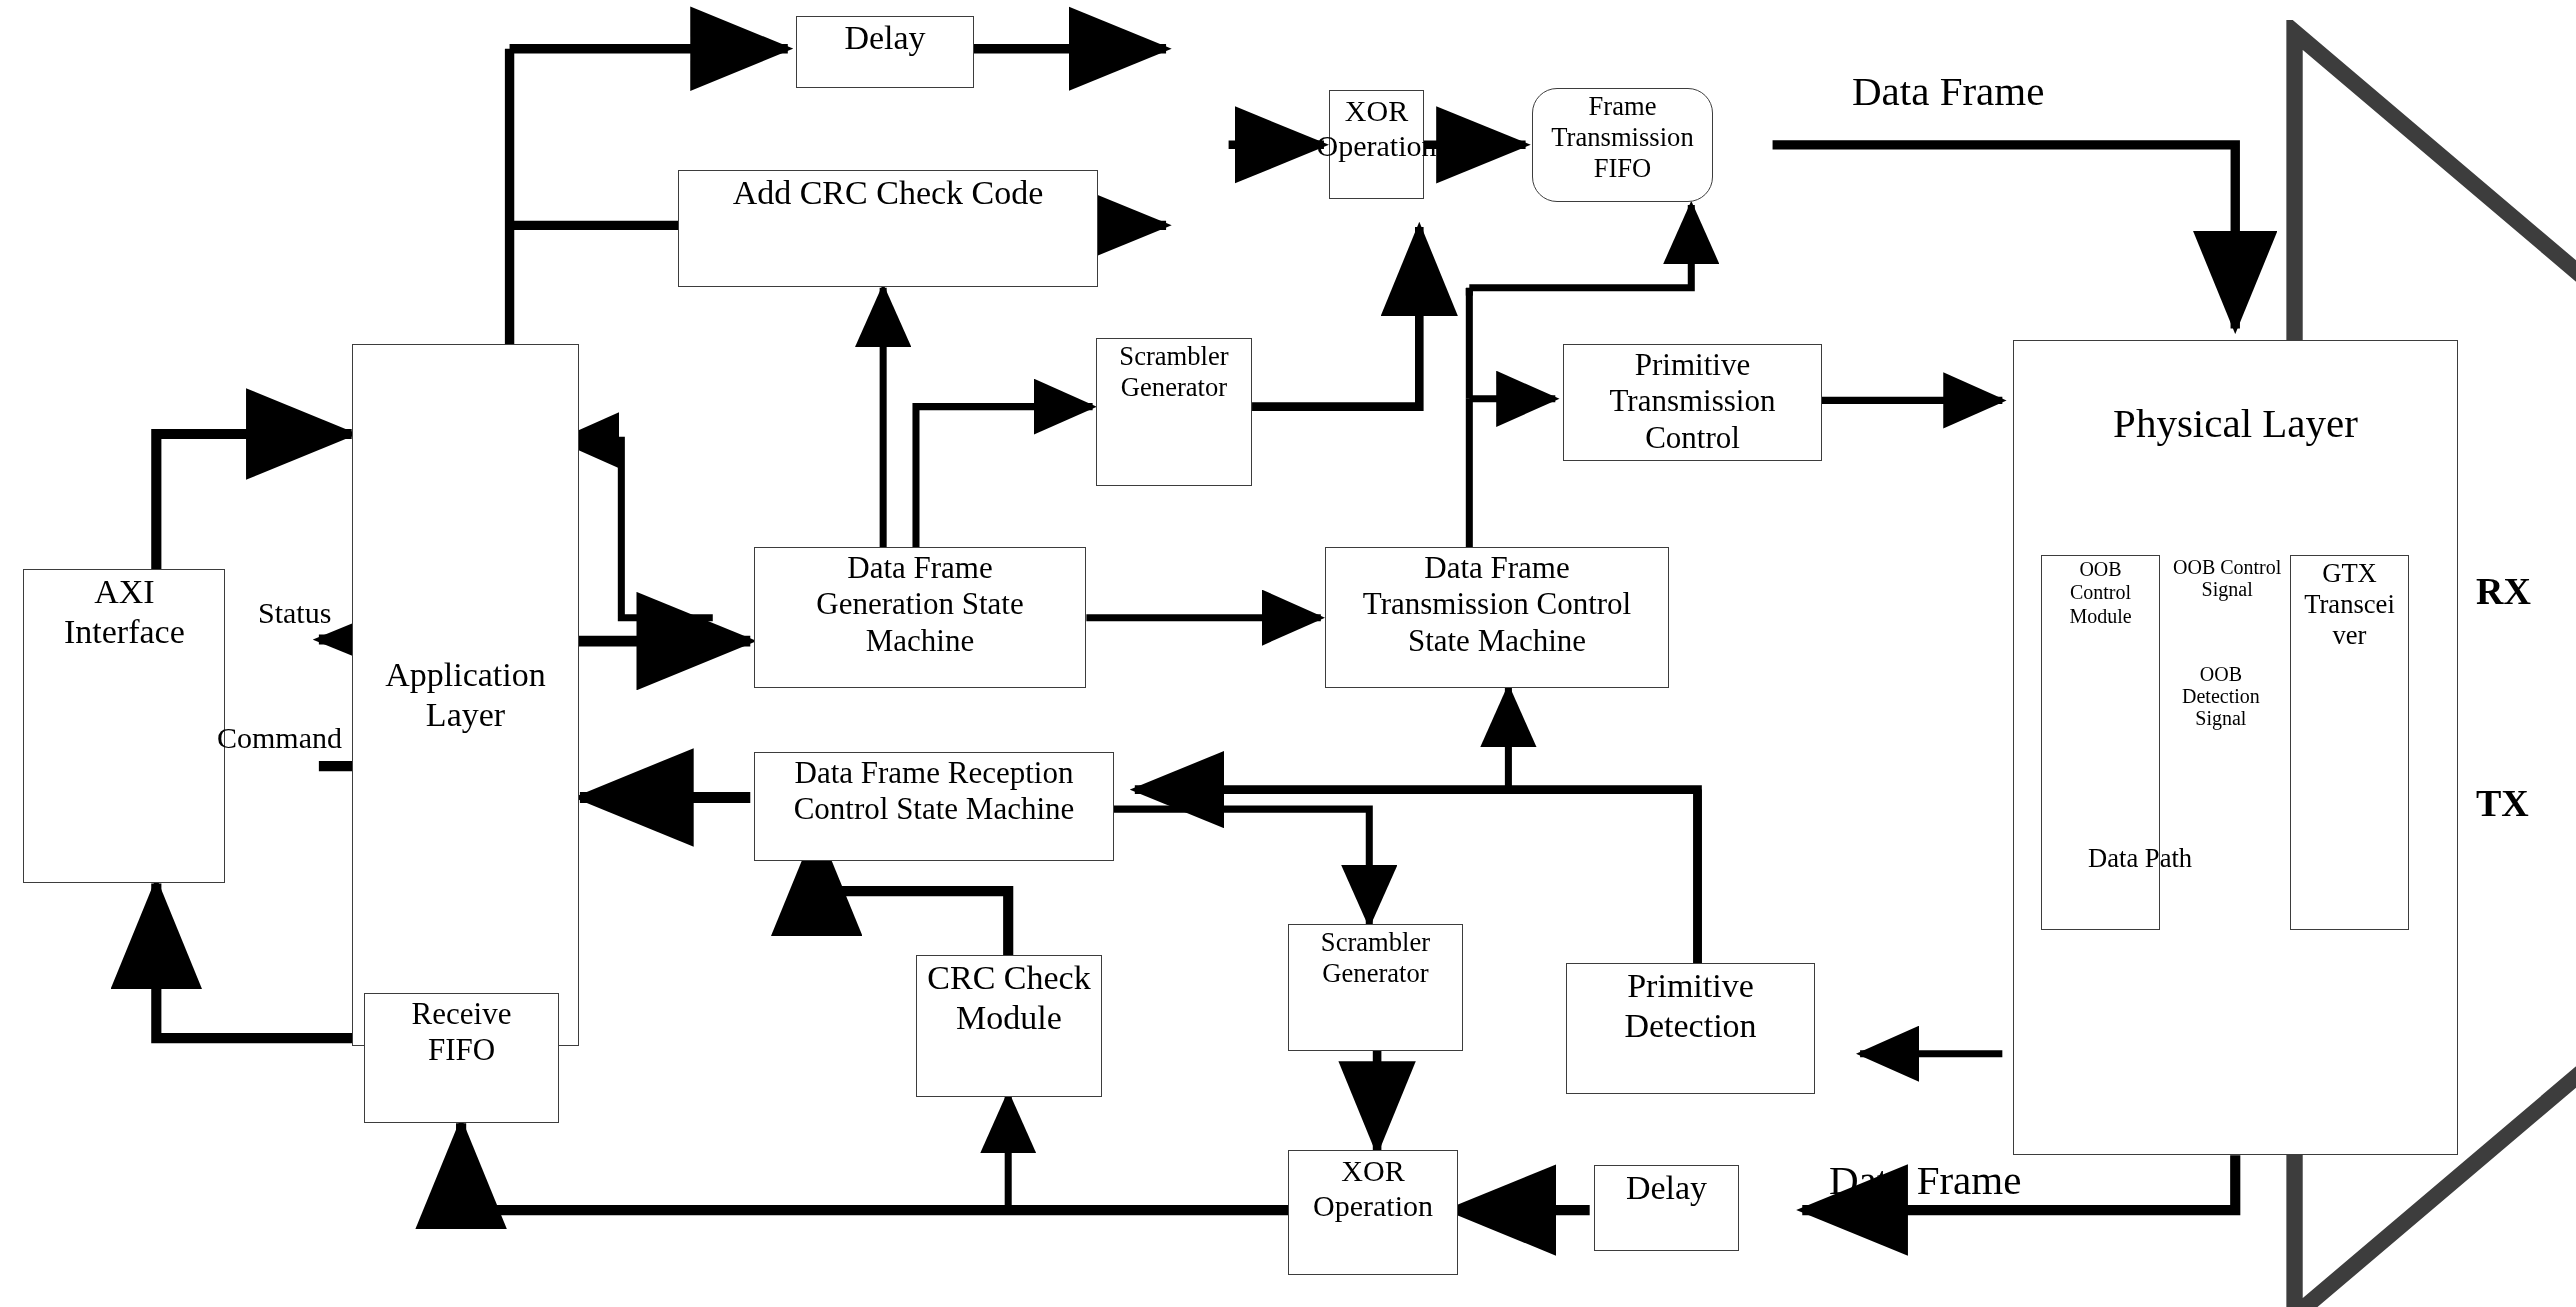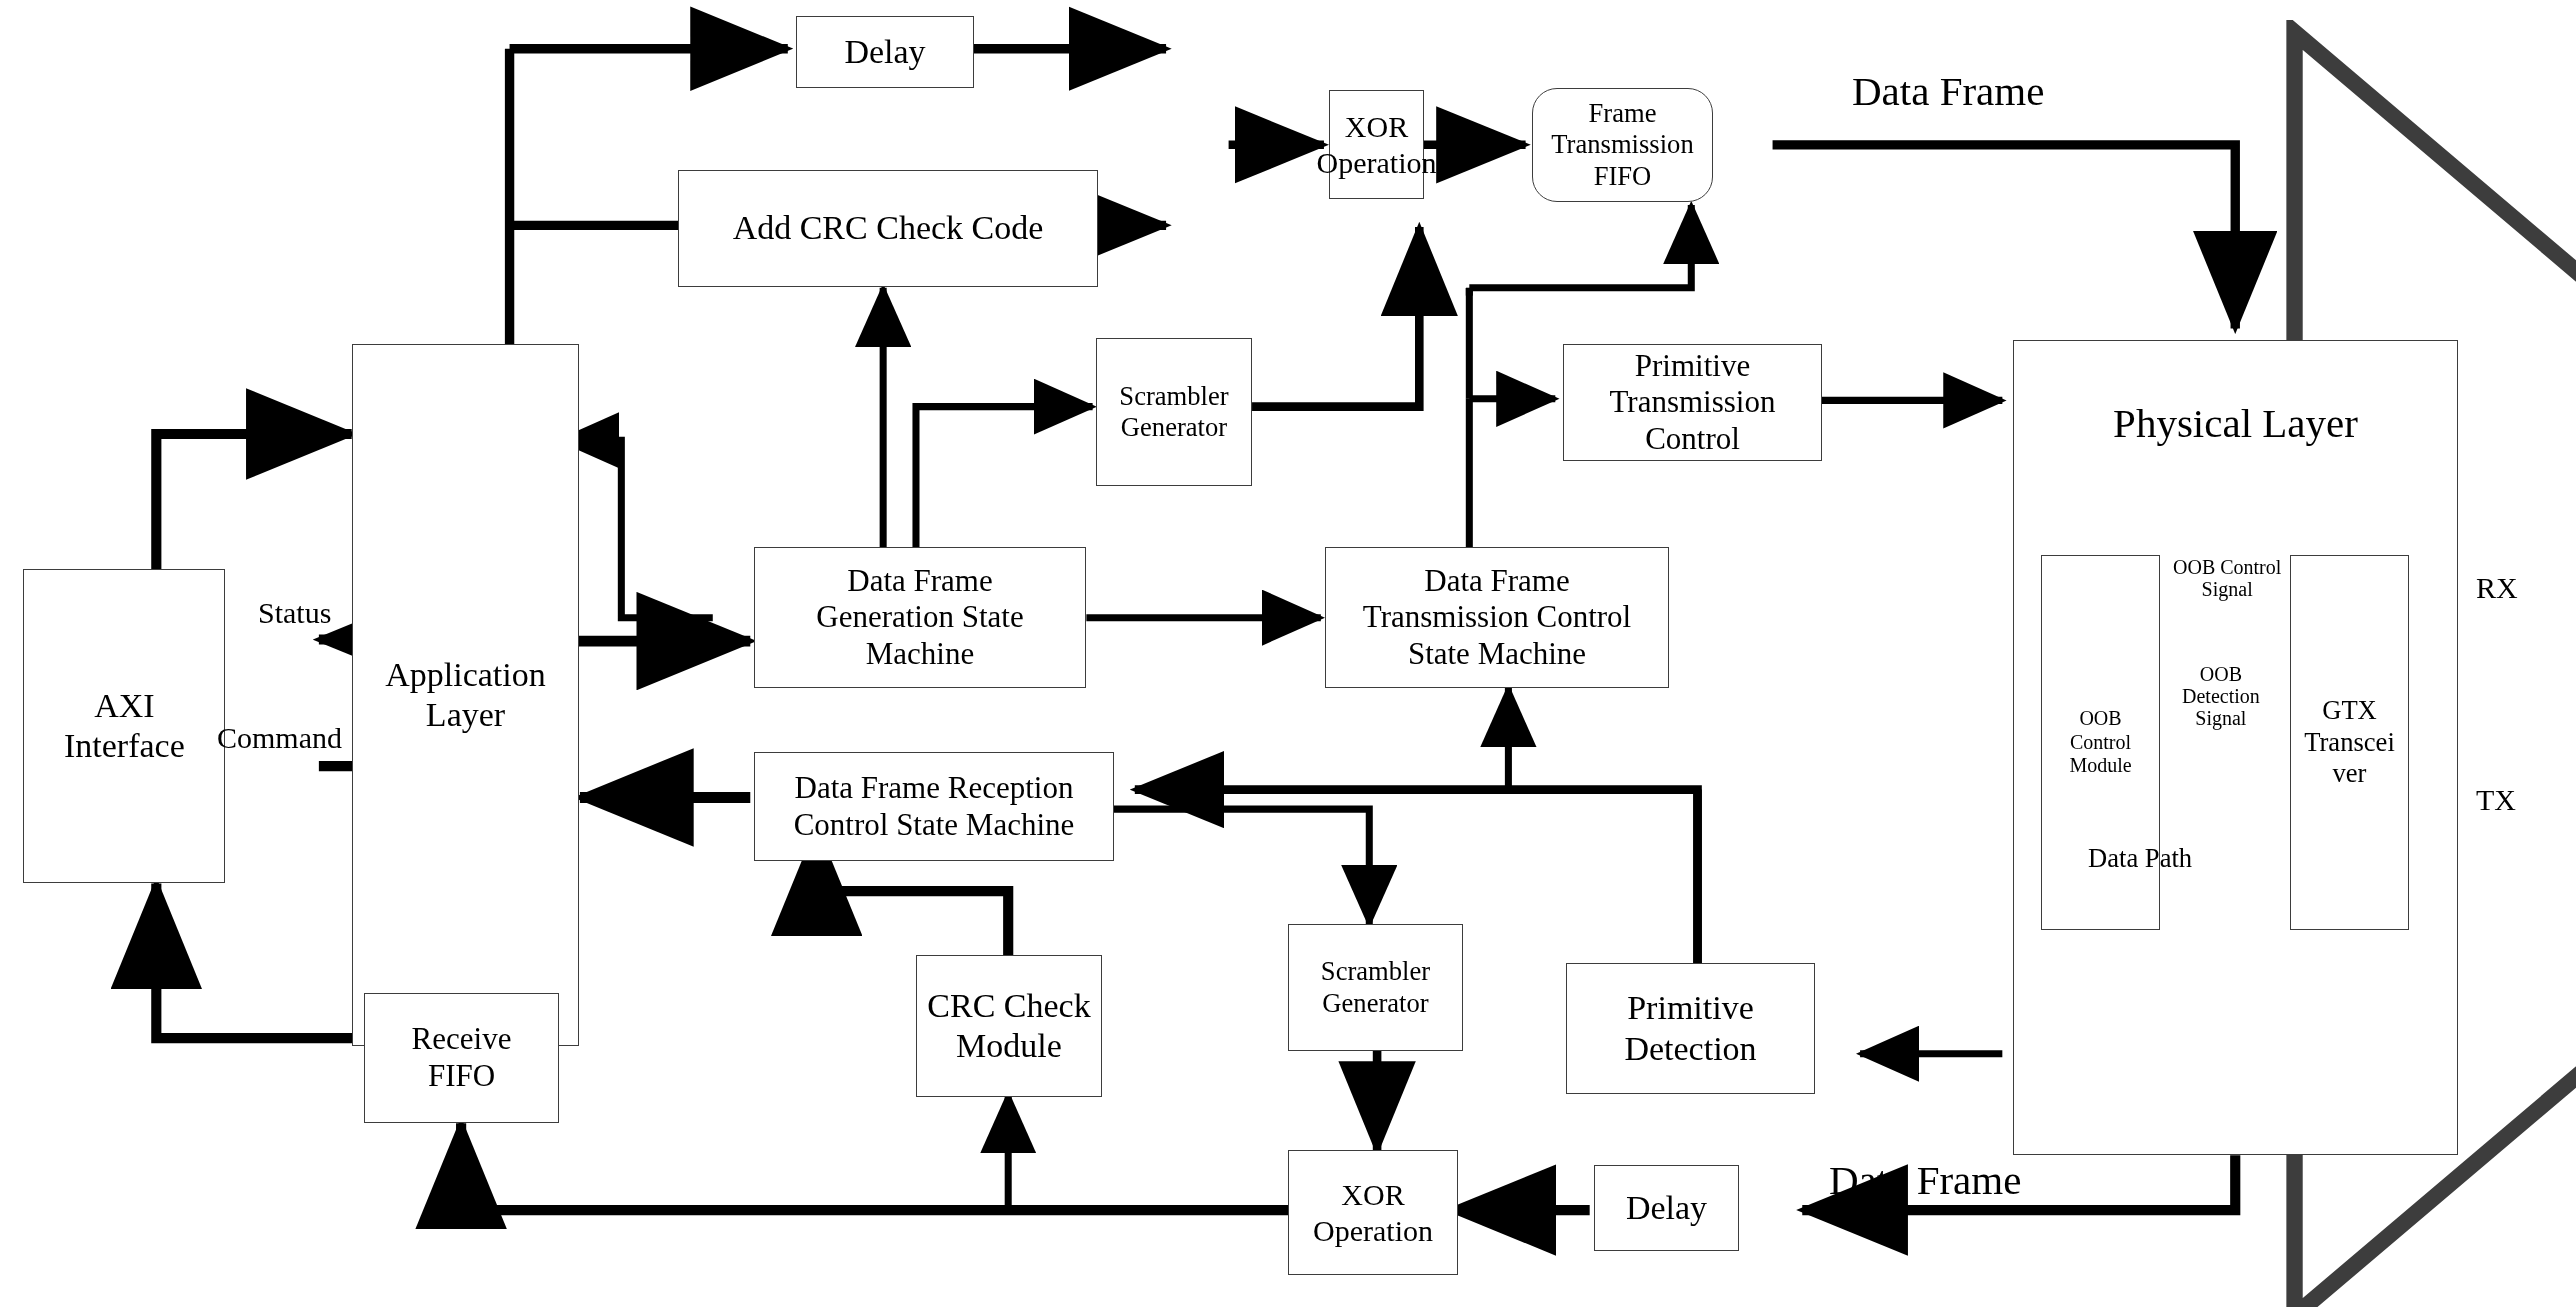--- a/index.html
+++ b/index.html
@@ -1,28 +1,28 @@
 <!DOCTYPE html>
 <html style="font-size:12.5px"><head>
 <meta charset="utf-8">
 <title>SATA Controller Block Diagram</title>
 <style>
   html,body{margin:0;padding:0;background:#ffffff;}
   body{font-family:"Liberation Serif", serif;}
   #stage{position:relative;width:2576px;height:1308px;background:#ffffff;overflow:hidden;}
   #stage svg{position:absolute;left:0;top:0;width:2576px;height:1308px;}
   .blk{position:absolute;box-sizing:border-box;border:2.3px solid #3d3d3d;background:#ffffff;
-       display:flex;align-items:center;justify-content:center;text-align:center;
+       display:flex;justify-content:center;text-align:center;
        font-family:"Liberation Serif", serif;color:#000;line-height:1.18;padding:1.6px 4.7px;}
   .blk span{display:block;white-space:pre-line;}
   .lbl{position:absolute;font-family:"Liberation Serif", serif;color:#000;white-space:pre;
        line-height:1.1;}
   .f38{font-size:30px;} .f40{font-size:31px;} .f44{font-size:34px;}
   .f34{font-size:26.6px;} .f28{font-size:20px;}
-  .f52{font-size:41px;} .f48{font-size:30px;}
+  .f52{font-size:41px;} .f48{font-size:38px;font-weight:bold;}
   .thin{border-width:1.6px;}
 </style>
 </head>
 <body>
 
 <div id="stage">
 
   <svg viewBox="0 0 3296 1673" xmlns="http://www.w3.org/2000/svg">
     <defs>
       <marker id="ah" markerWidth="9" markerHeight="8" refX="8.4" refY="4" orient="auto" markerUnits="strokeWidth">

